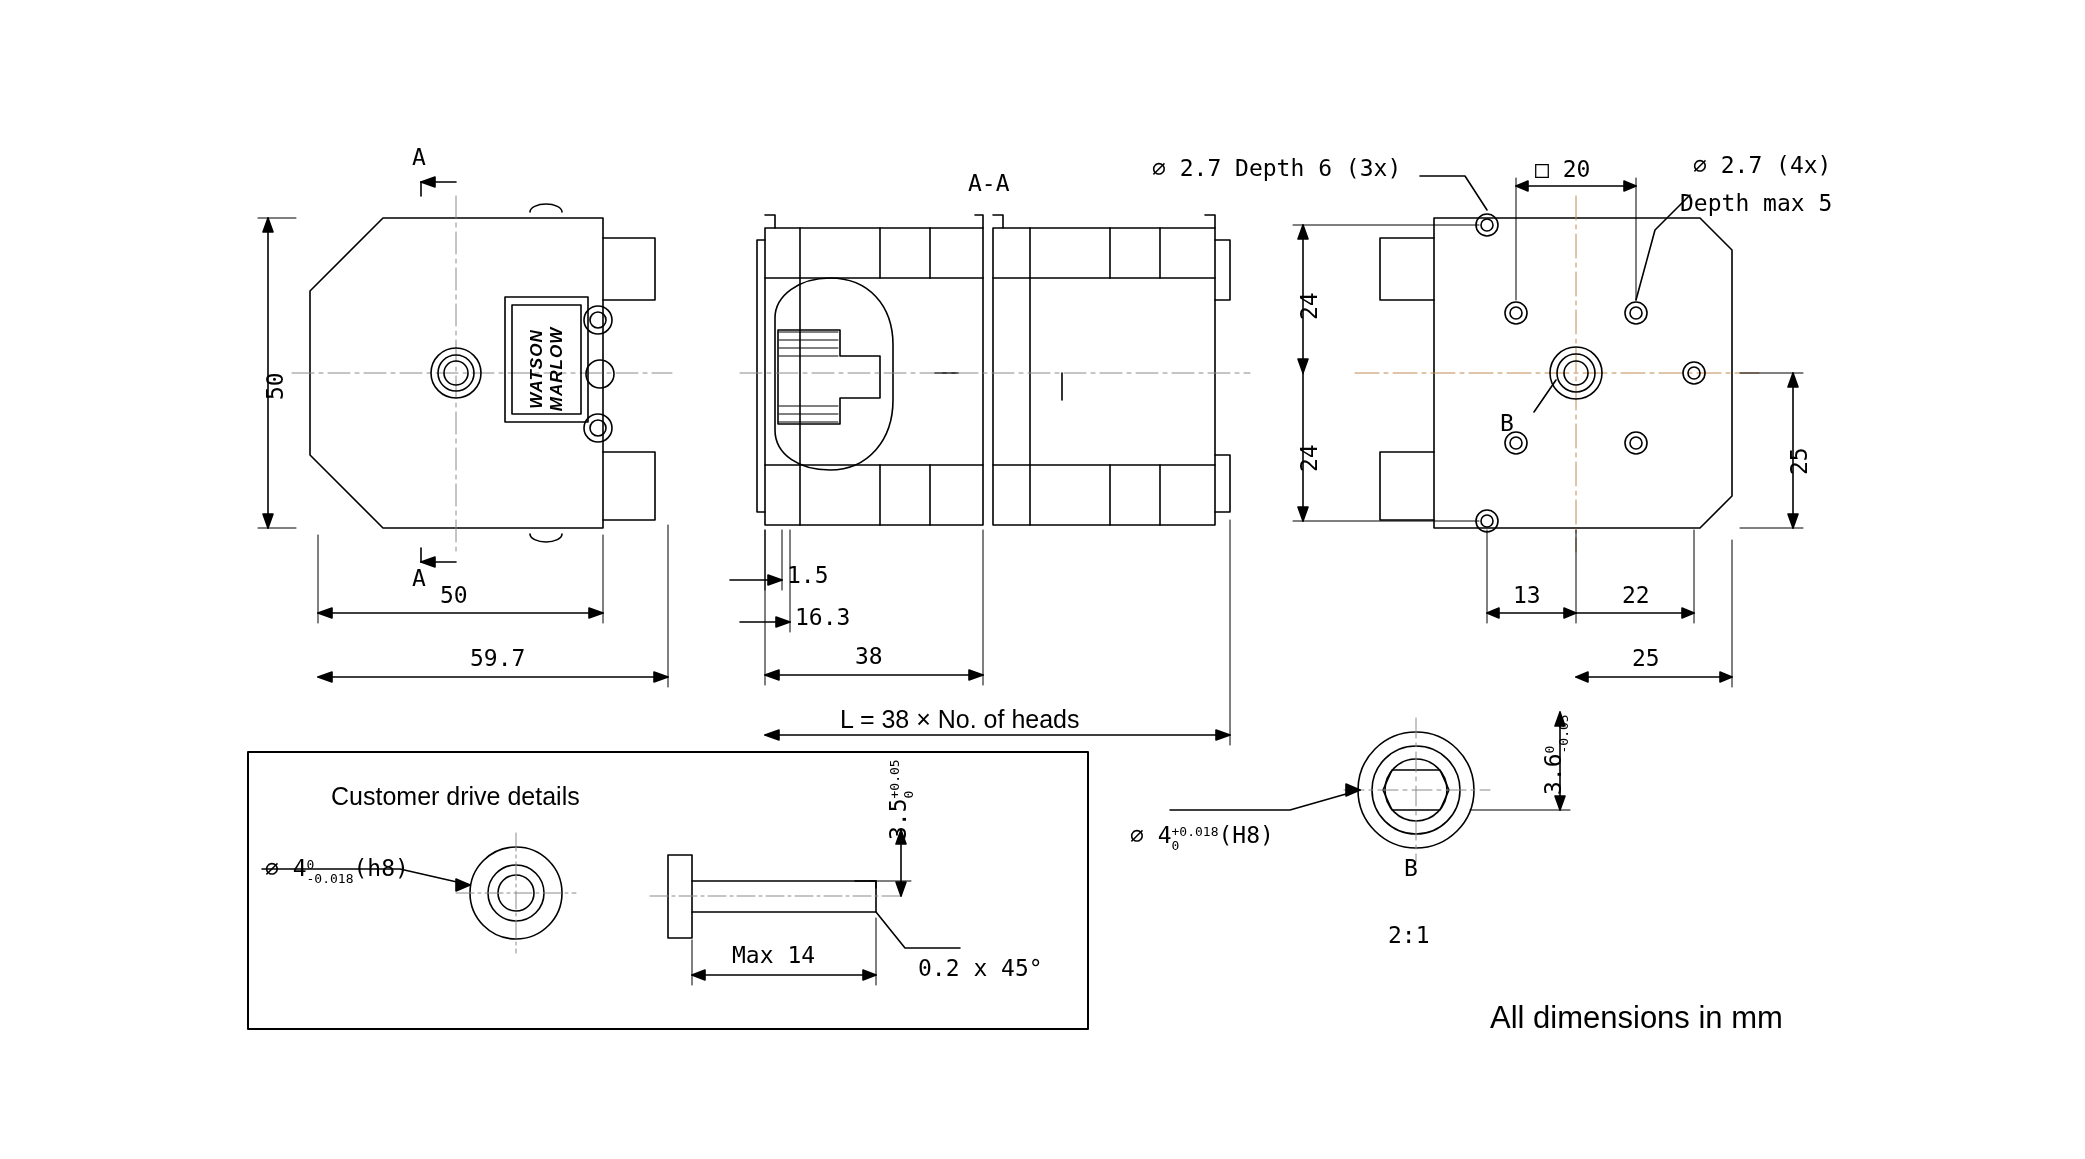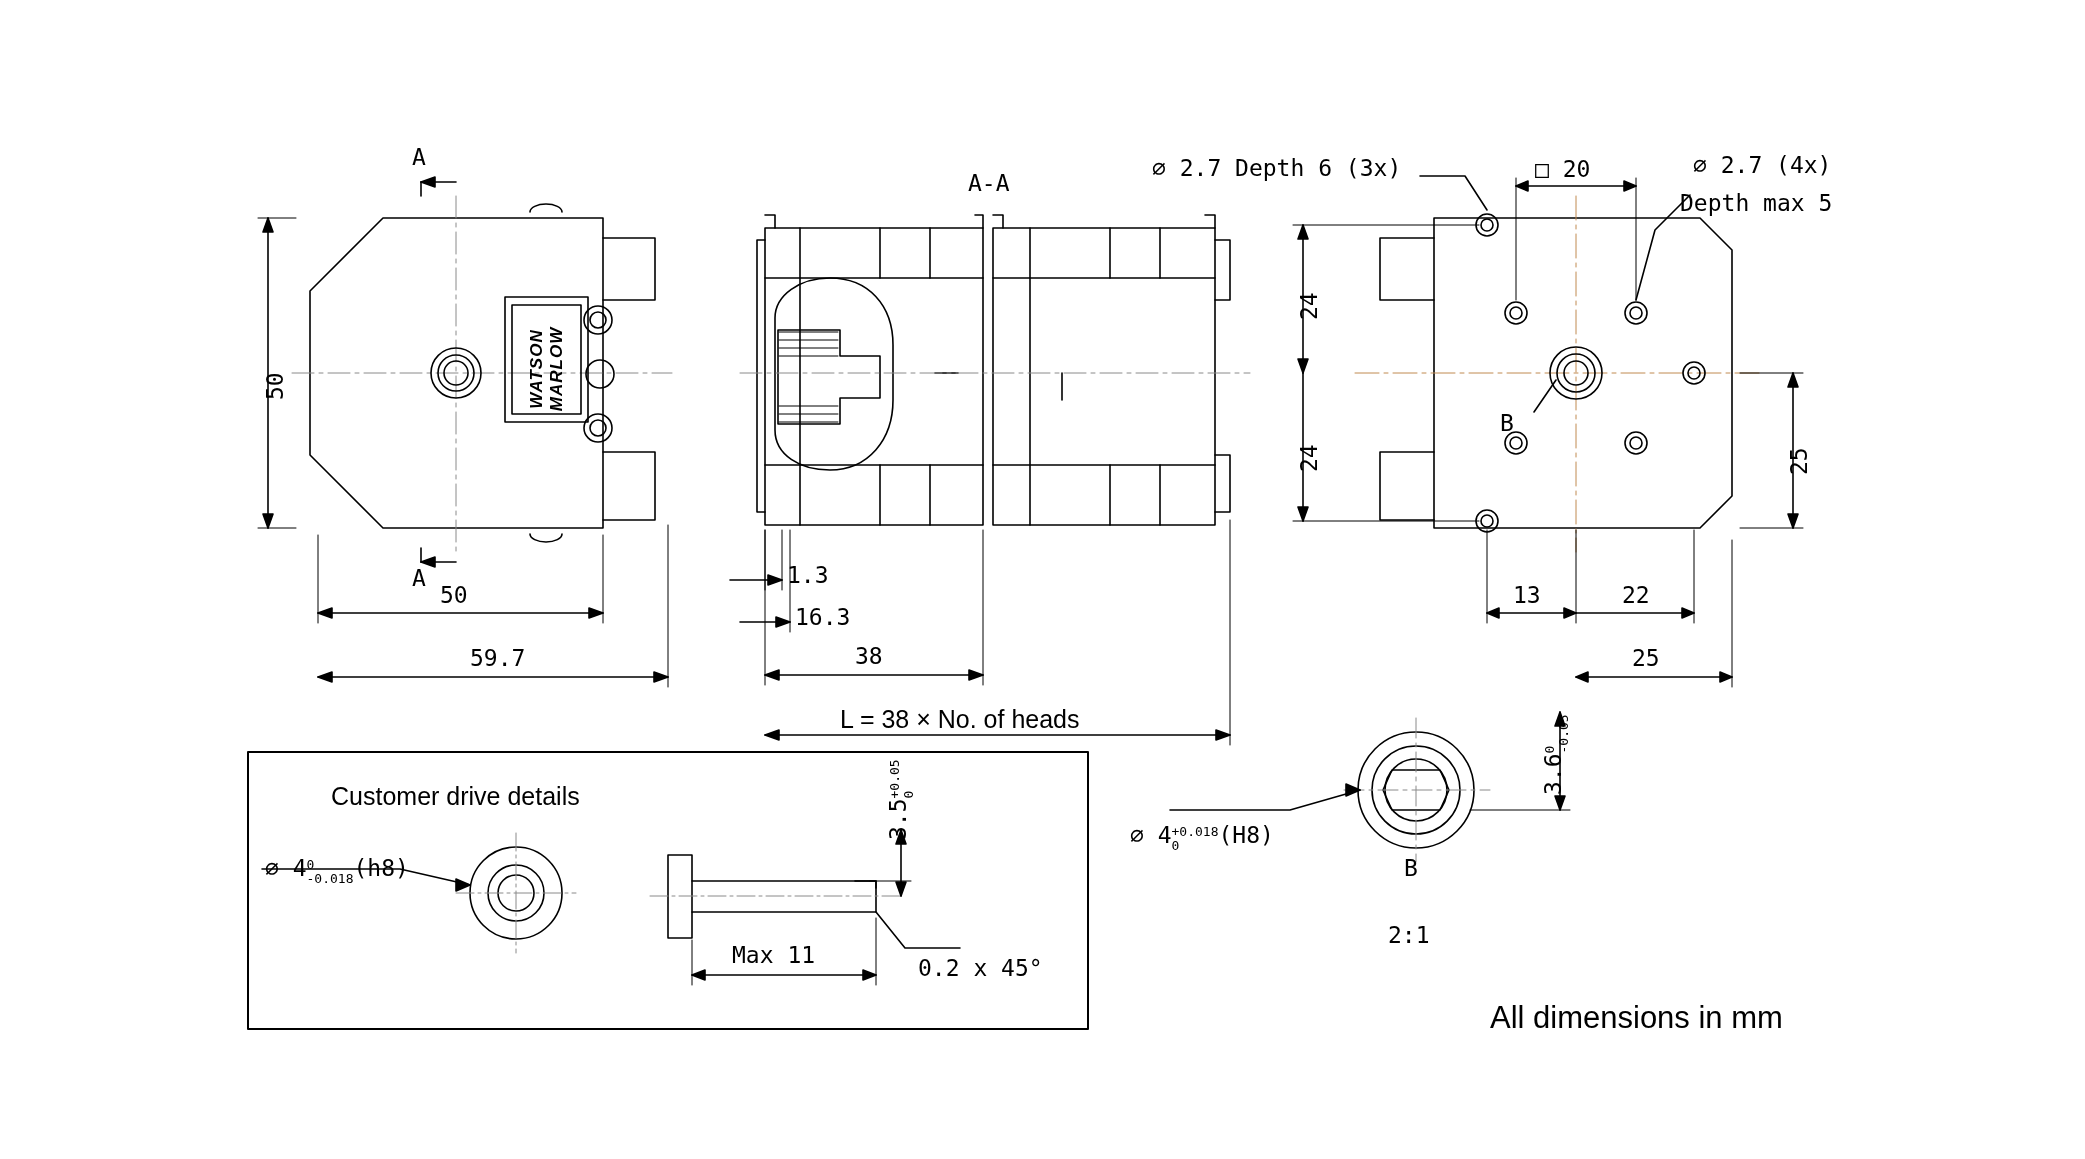--- a/index.html
+++ b/index.html
@@ -259,21 +259,21 @@
   <div class="lbl mono big" style="left:440px;top:582px;">50</div>
   <div class="lbl mono big" style="left:470px;top:645px;">59.7</div>
   <div class="lbl" style="left:505px;top:297px;width:84px;height:126px;">
     <div style="position:absolute;left:-14px;top:52px;transform:rotate(-90deg);transform-origin:center;width:112px;text-align:center;">
       <div class="sans" style="font-size:17px;font-weight:bold;font-style:italic;letter-spacing:1px;">WATSON</div>
       <div class="sans" style="font-size:17px;font-weight:bold;font-style:italic;letter-spacing:1px;">MARLOW</div>
     </div>
   </div>
 
   <div class="lbl mono big" style="left:968px;top:150px;margin-top:20px;">A-A</div>
-  <div class="lbl mono big" style="left:787px;top:562px;">1.3</div>
+  <div class="lbl mono big" style="left:787px;top:562px;">1.5</div>
   <div class="lbl mono big" style="left:795px;top:604px;">16.3</div>
   <div class="lbl mono big" style="left:855px;top:643px;">38</div>
   <div class="lbl sans" style="left:840px;top:705px;font-size:25px;">L = 38 × No. of heads</div>
 
   <div class="lbl mono big" style="left:1152px;top:155px;">⌀ 2.7 Depth 6 (3x)</div>
   <div class="lbl mono big" style="left:1535px;top:156px;">□ 20</div>
   <div class="lbl mono big" style="left:1693px;top:152px;text-align:center;">⌀ 2.7 (4x)</div>
   <div class="lbl mono big" style="left:1680px;top:190px;">Depth max 5</div>
   <div class="lbl mono big rot90" style="left:1296px;top:320px;">24</div>
   <div class="lbl mono big rot90" style="left:1296px;top:472px;">24</div>
@@ -292,18 +292,18 @@
   <div class="lbl mono big" style="left:1404px;top:855px;">B</div>
   <div class="lbl mono big" style="left:1388px;top:888px;margin-top:34px;">2:1</div>
 
   <div class="lbl boxtitle" style="left:283px;top:782px;margin-left:48px;">Customer drive details</div>
   <div class="lbl" style="left:265px;top:855px;">
     <span class="mono big">⌀ 4</span><span class="tol"><span>0</span><span>-0.018</span></span><span class="mono big">(h8)</span>
   </div>
   <div class="lbl rot90" style="left:885px;top:840px;">
     <span class="mono big">3.5</span><span class="tol"><span>+0.05</span><span>0</span></span>
   </div>
-  <div class="lbl mono big" style="left:732px;top:942px;">Max 11</div>
+  <div class="lbl mono big" style="left:732px;top:942px;">Max 14</div>
   <div class="lbl mono big" style="left:918px;top:955px;">0.2 x 45°</div>
 
   <div class="lbl sans" style="left:1490px;top:1000px;font-size:31px;">All dimensions in mm</div>
 
 </div>
 
 </body></html>

